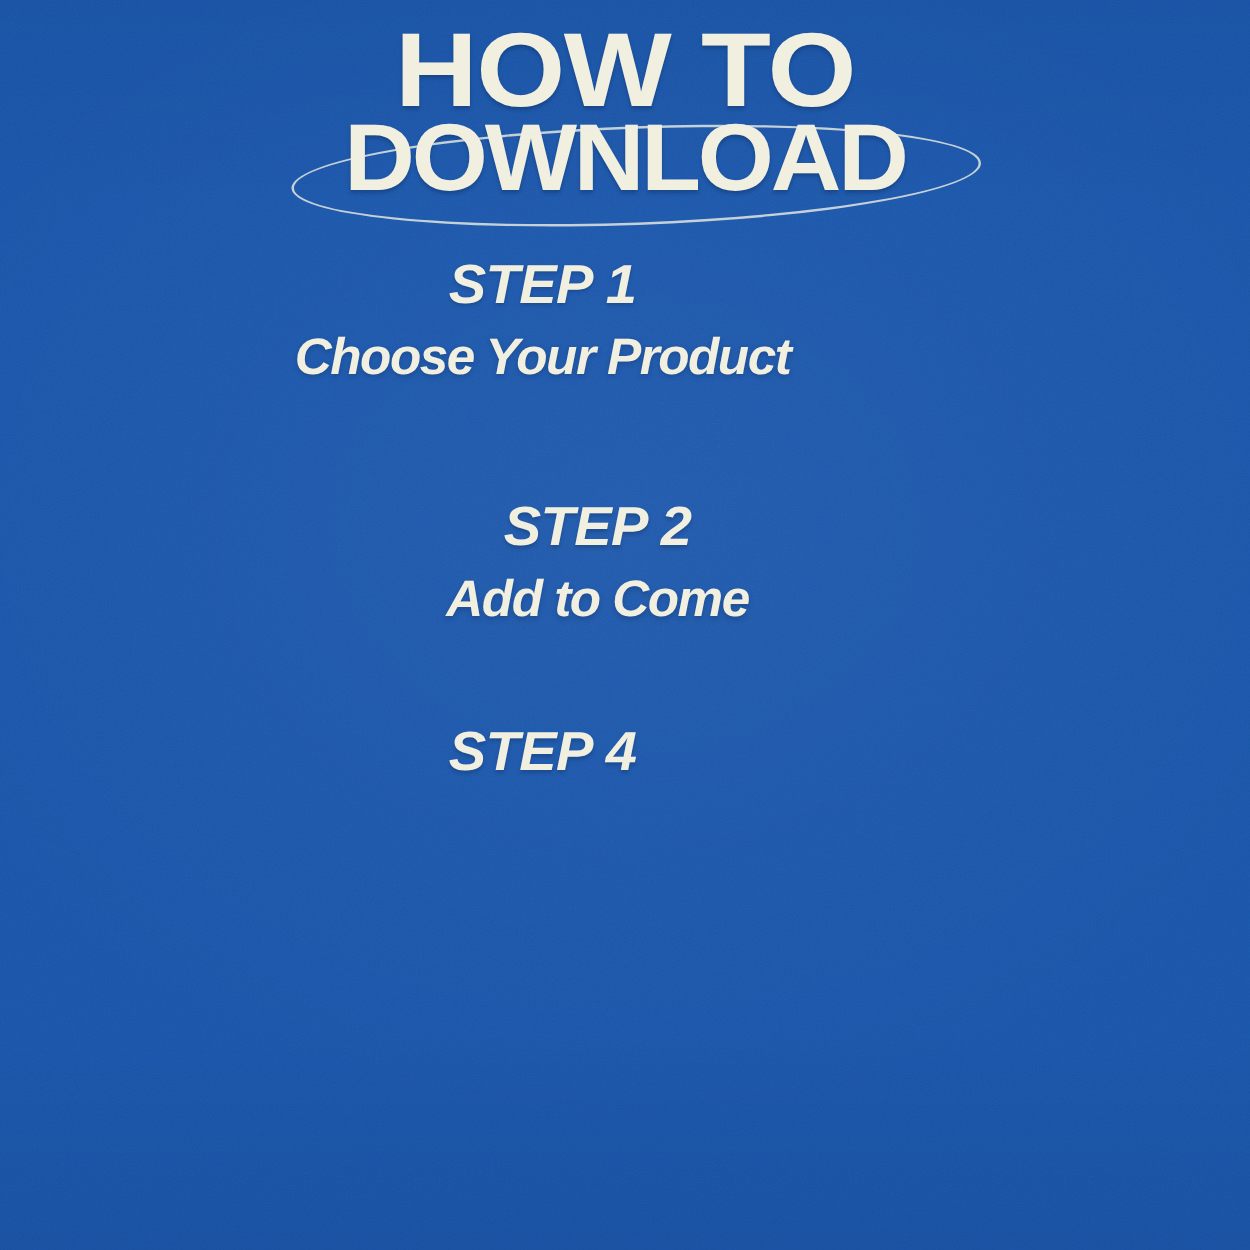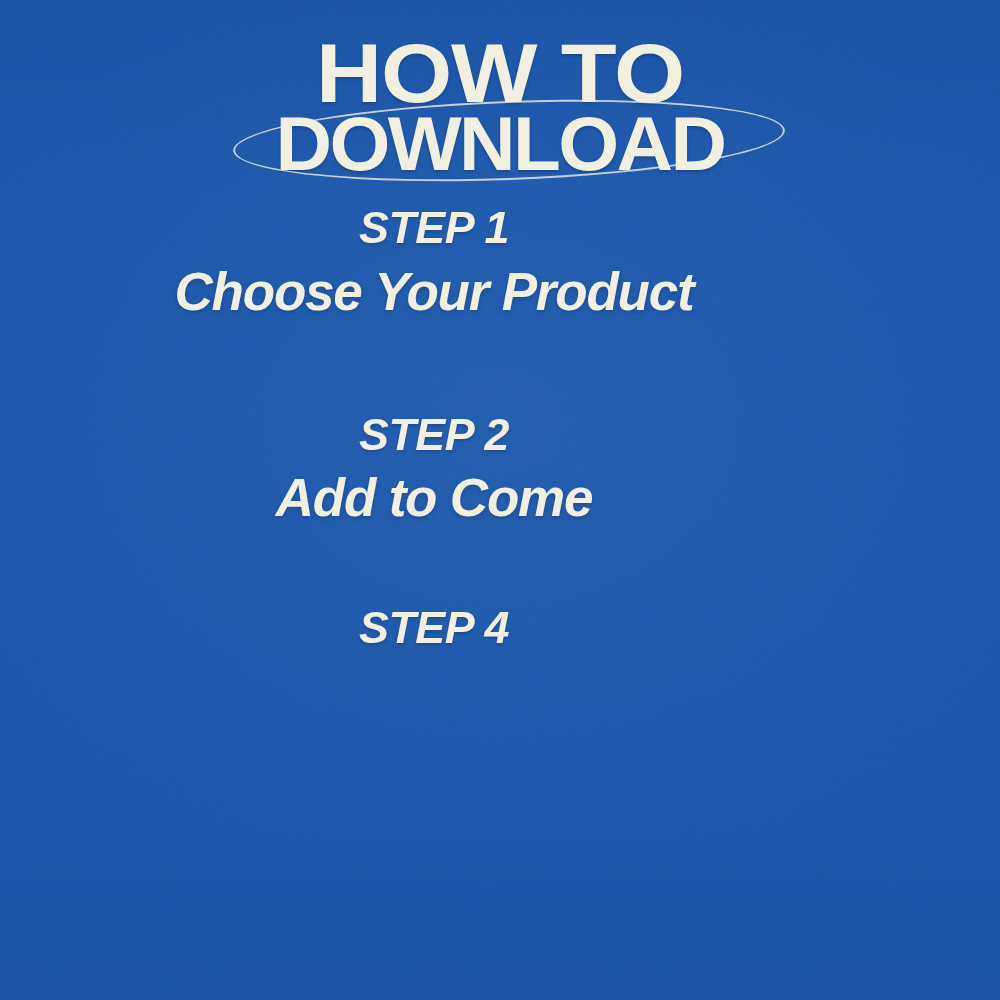--- a/index.html
+++ b/index.html
@@ -38,21 +38,21 @@
     pointer-events: none;
     background:
       radial-gradient(115% 90% at 50% 42%, rgba(255,255,255,.045) 0%, rgba(255,255,255,0) 55%),
       linear-gradient(180deg, rgba(0,0,0,.03) 0%, rgba(0,0,0,0) 18%, rgba(0,0,0,0) 82%, rgba(0,0,0,.05) 100%);
   }
 
   
   .title-block {
     position: absolute;
     left: 0;
-    top: 37px;
+    top: 20px;
     width: 1000px;
     text-align: center;
   }
 
   .title-line {
     display: block;
     color: #f1efe0;
     font-family: "Liberation Sans", sans-serif;
     font-weight: 700;
     text-transform: uppercase;
@@ -111,32 +111,32 @@
     transform: scaleX(1.02);
     white-space: nowrap;
     text-shadow: 0 2px 3px rgba(6,30,66,.26);
   }
 
   .step-text {
     display: block;
     color: #f1efe0;
     font-weight: 700;
     font-style: italic;
-    font-size: 53px;
+    font-size: 41px;
     letter-spacing: -1.2px;
     line-height: 1.06;
     white-space: pre-line;
     text-shadow: 0 2px 4px rgba(6,30,66,.26);
   }
 
   
   .step.s1 { margin-top: 0px; }
   .step.s1 .step-text { margin-top: 12px; }
 
-  .step.s2 { margin-top: 92px; }
+  .step.s2 { margin-top: 92px; margin-left: 44px; }
   .step.s2 .step-text { margin-top: 12px; }
 
   .step.s3 { margin-top: 92px; }
   .step.s3 .step-text { margin-top: 12px; }
 
   .step.s4 { margin-top: 78px; }
   .step.s4 .step-text { margin-top: 12px; line-height: .96; }
 </style>
 </head>
 <body>

